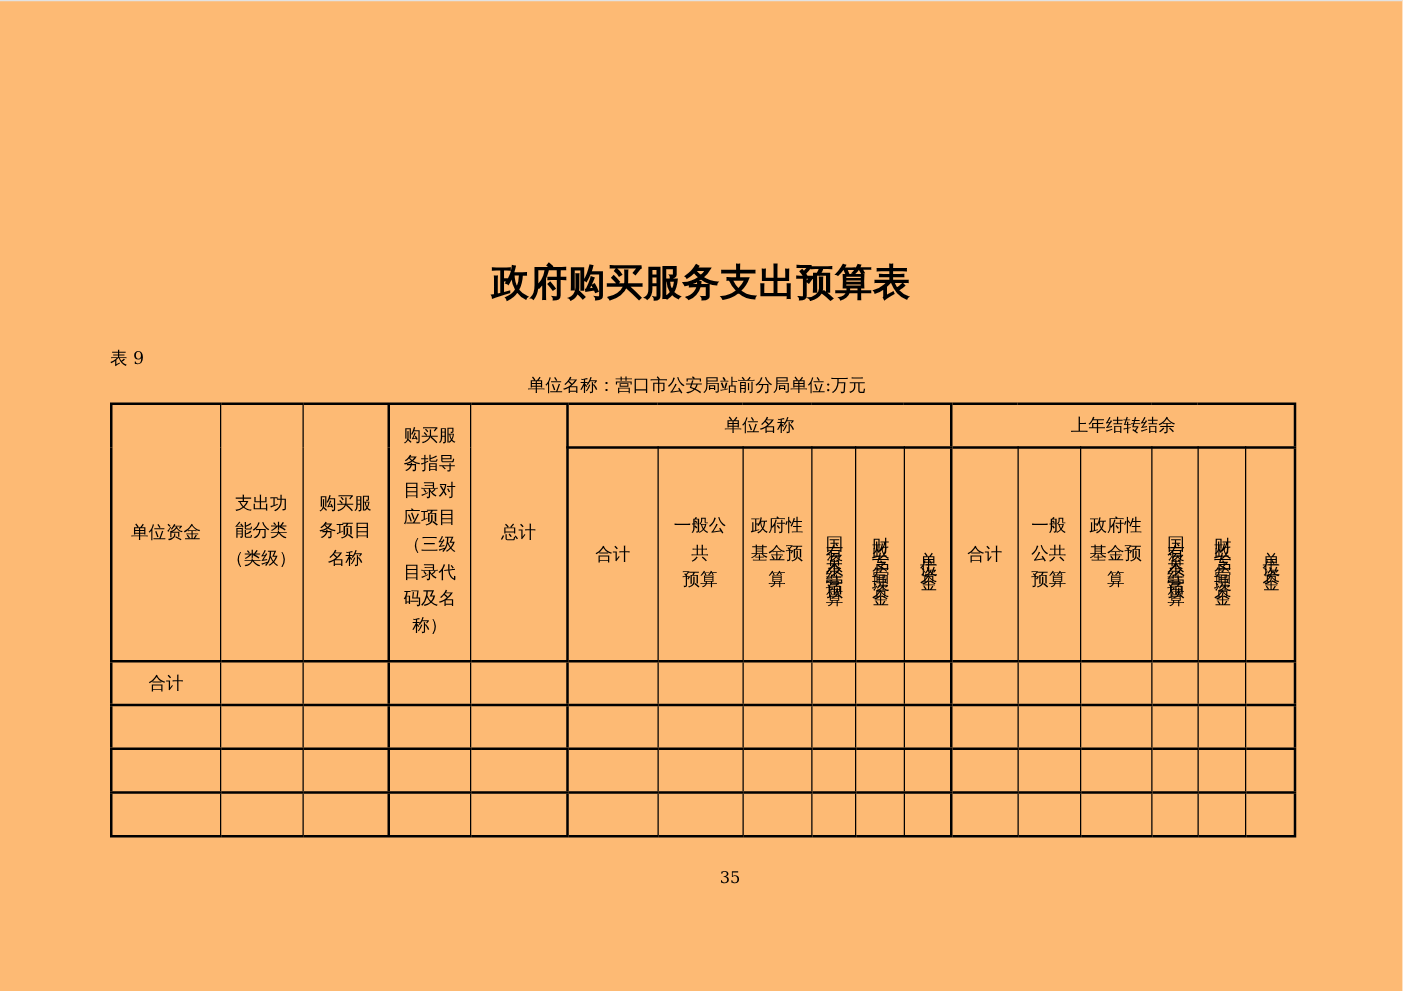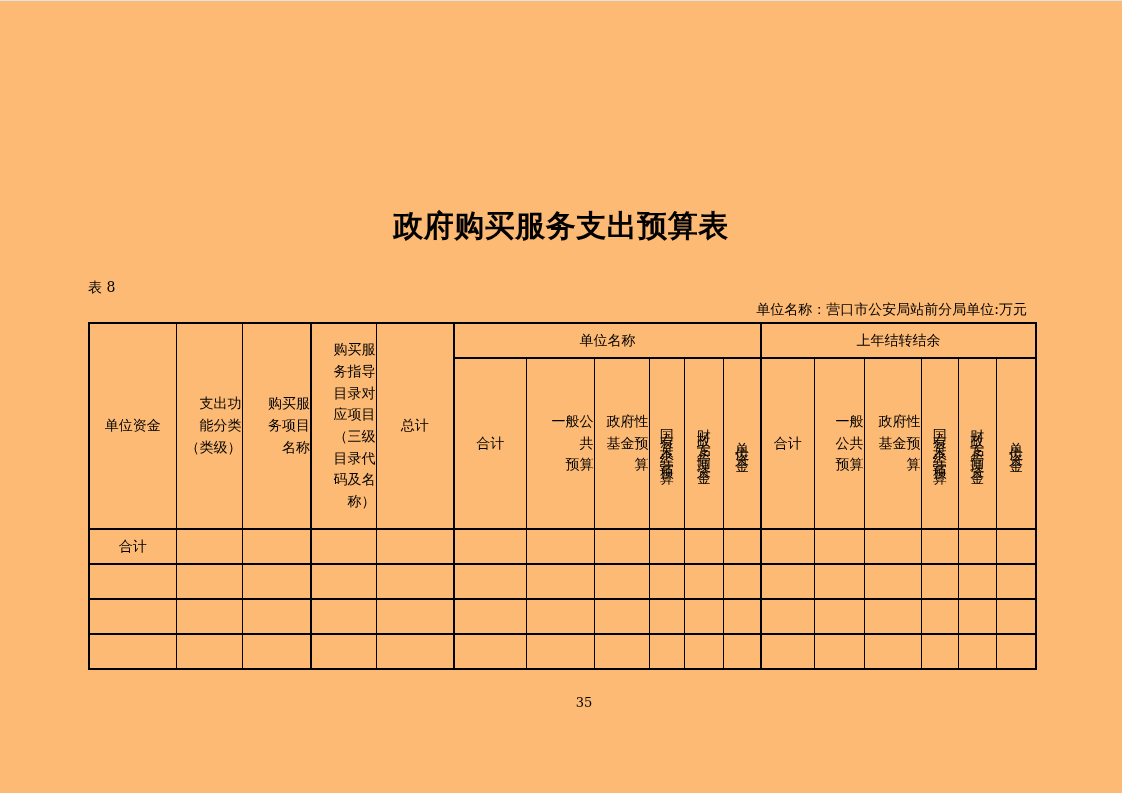--- a/index.html
+++ b/index.html
@@ -25,21 +25,21 @@
     letter-spacing: 0.5px;
   }
   .meta {
     position: absolute;
     left: 88px;
     top: 276px;
     width: 947px;
     font-size: 14px;
     line-height: 22px;
   }
-  .meta-line2 { display: flex; justify-content: flex-end; }
+  .meta-line2 { display: flex; justify-content: center; }
   .meta-unit { padding-right: 8px; }
 
   table.budget-table {
     position: absolute;
     left: 88px;
     top: 322px;
     width: 947px;
     border-collapse: collapse;
     table-layout: fixed;
     border: 2px solid #000;
@@ -52,21 +52,21 @@
     padding: 0;
     text-align: center;
     vertical-align: middle;
     font-weight: normal;
     overflow: hidden;
   }
   .bl2 { border-left-width: 2px; }
   .hrow1 { height: 35px; }
   .hrow2 { height: 171px; }
   tbody tr { height: 35px; }
-  .wrap { white-space: pre-line; line-height: 1.55; text-align: right; }
+  .wrap { white-space: pre-line; line-height: 1.55; }
   .vert {
     display: inline-block;
     writing-mode: vertical-rl;
     text-orientation: upright;
     letter-spacing: 6px;
     line-height: 1.1;
   }
   .page-number {
     position: absolute;
     top: 695px;
@@ -78,21 +78,21 @@
   }
 </style>
 </head>
 <body>
 
 <div class="page">
 
   <h1 class="title">政府购买服务支出预算表</h1>
 
   <div class="meta">
-    <div class="meta-line1">表 8</div>
+    <div class="meta-line1">表 9</div>
     <div class="meta-line2">
       <span>单位名称：营口市公安局站前分局</span>
       <span class="meta-unit">单位:万元</span>
     </div>
   </div>
 
   <table class="budget-table">
     <colgroup>
       <col style="width:87px">
         <col style="width:66px">

